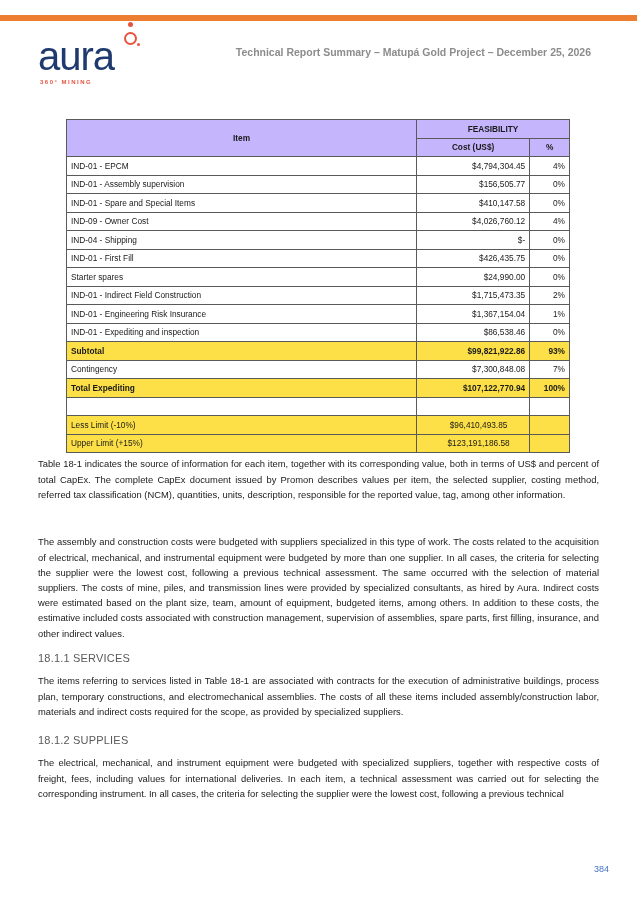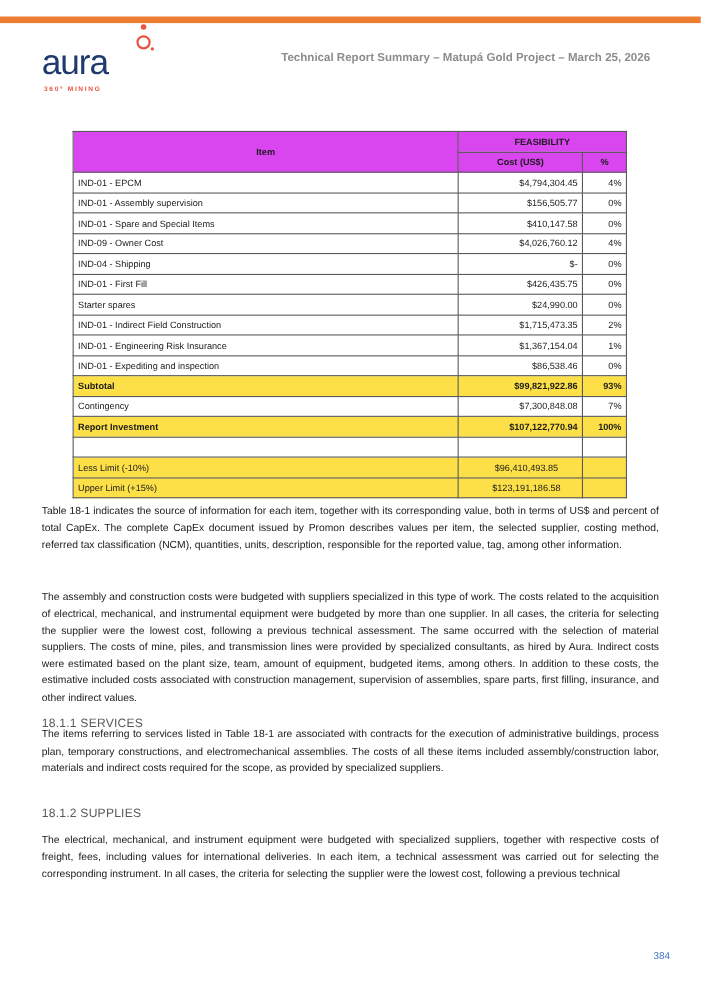--- a/index.html
+++ b/index.html
@@ -1,29 +1,29 @@
 <!DOCTYPE html>
 <html><head>
 <meta charset="utf-8">
 <style>
   html, body { margin: 0; padding: 0; background: #ffffff; }
   body { width: 637px; height: 900px; position: relative; overflow: hidden;
          font-family: "Liberation Sans", sans-serif; color: #1a1a1a; }
   .top-bar { position: absolute; left: 0; top: 15px; width: 637px; height: 6px; background: #ed7d31; }
   .logo { position: absolute; left: 38px; top: 22px; width: 120px; height: 70px; }
-  .logo-word { position: absolute; left: 0; top: 14px; font-size: 32px; color: #1f3a6e; letter-spacing: -1px; line-height: 40px; }
+  .logo-word { position: absolute; left: 0; top: 14px; font-size: 40px; color: #1f3a6e; letter-spacing: -1px; line-height: 40px; }
   .logo-sub { position: absolute; left: 2px; top: 57px; font-size: 6px; color: #e8533f; letter-spacing: 1.5px; font-weight: bold; }
   .logo-ring { position: absolute; left: 86px; top: 10px; width: 9px; height: 9px; border: 2px solid #e8533f; border-radius: 50%; }
   .logo-dot1 { position: absolute; left: 90px; top: 0px; width: 5px; height: 5px; background: #e8533f; border-radius: 50%; }
   .logo-dot2 { position: absolute; left: 99px; top: 21px; width: 3px; height: 3px; background: #e8533f; border-radius: 50%; }
   .header-title { position: absolute; right: 46px; top: 46px; font-size: 10.5px; color: #8c8c8c; font-weight: bold; }
 
   table.capex { position: absolute; left: 66px; top: 119px; width: 504px; border-collapse: collapse; font-size: 8.3px; }
   table.capex td, table.capex th { border: 1px solid #5a5a5a; padding: 0 4px; height: 17.5px; }
-  table.capex th { background: #d946ef; font-weight: bold; }
+  table.capex th { background: #c4b5fd; font-weight: bold; }
   table.capex td.num { text-align: right; }
   table.capex tr.gray td { background: #fde047; }
   table.capex tr.bold td { font-weight: bold; }
   table.capex td.left { text-align: center; padding-left: 15px; }
   .col-item { width: 334px; } .col-cost { width: 108px; } .col-pct { width: 38px; }
 
   .para { position: absolute; left: 38px; width: 561px; font-size: 9.4px; line-height: 15.2px; text-align: justify; color: #1a1a1a; }
   .heading { position: absolute; left: 38px; font-size: 11px; color: #595959; letter-spacing: 0.2px; }
   .page-num { position: absolute; left: 594px; top: 864px; font-size: 9px; color: #4472c4; }
 </style>
@@ -33,21 +33,21 @@
 <div class="top-bar"></div>
 
 <div class="logo">
   <span class="logo-dot1"></span>
   <span class="logo-ring"></span>
   <span class="logo-dot2"></span>
   <span class="logo-word">aura</span>
   <span class="logo-sub">360° MINING</span>
 </div>
 
-<div class="header-title">Technical Report Summary – Matupá Gold Project – March 25, 2026</div>
+<div class="header-title">Technical Report Summary – Matupá Gold Project – December 25, 2026</div>
 
 <table class="capex">
   <colgroup>
       <col class="col-item">
       <col class="col-cost">
       <col class="col-pct">
     </colgroup>
   <tbody>
       <tr>
     <th rowspan="2">Item</th>
@@ -111,21 +111,21 @@
         <td>Subtotal</td>
         <td class="num">$99,821,922.86</td>
         <td class="num">93%</td>
       </tr>
   <tr>
         <td>Contingency</td>
         <td class="num">$7,300,848.08</td>
         <td class="num">7%</td>
       </tr>
   <tr class="gray bold">
-        <td>Report Investment</td>
+        <td>Total Expediting</td>
         <td class="num">$107,122,770.94</td>
         <td class="num">100%</td>
       </tr>
   <tr>
         <td></td>
         <td></td>
         <td></td>
       </tr>
   <tr class="gray">
         <td>Less Limit (-10%)</td>
@@ -136,17 +136,17 @@
         <td>Upper Limit (+15%)</td>
         <td class="left">$123,191,186.58</td>
         <td></td>
       </tr>
 </tbody>
   </table>
 
 <p class="para" style="top:447px;">Table 18-1 indicates the source of information for each item, together with its corresponding value, both in terms of US$ and percent of total CapEx. The complete CapEx document issued by Promon describes values per item, the selected supplier, costing method, referred tax classification (NCM), quantities, units, description, responsible for the reported value, tag, among other information.</p>
 <p class="para" style="top:525px;">The assembly and construction costs were budgeted with suppliers specialized in this type of work. The costs related to the acquisition of electrical, mechanical, and instrumental equipment were budgeted by more than one supplier. In all cases, the criteria for selecting the supplier were the lowest cost, following a previous technical assessment. The same occurred with the selection of material suppliers. The costs of mine, piles, and transmission lines were provided by specialized consultants, as hired by Aura. Indirect costs were estimated based on the plant size, team, amount of equipment, budgeted items, among others. In addition to these costs, the estimative included costs associated with construction management, supervision of assemblies, spare parts, first filling, insurance, and other indirect values.</p>
 <div class="heading" style="top:652px;">18.1.1  SERVICES</div>
-<p class="para" style="top:650px;">The items referring to services listed in Table 18-1 are associated with contracts for the execution of administrative buildings, process plan, temporary constructions, and electromechanical assemblies. The costs of all these items included assembly/construction labor, materials and indirect costs required for the scope, as provided by specialized suppliers.</p>
+<p class="para" style="top:664px;">The items referring to services listed in Table 18-1 are associated with contracts for the execution of administrative buildings, process plan, temporary constructions, and electromechanical assemblies. The costs of all these items included assembly/construction labor, materials and indirect costs required for the scope, as provided by specialized suppliers.</p>
 <div class="heading" style="top:734px;">18.1.2  SUPPLIES</div>
 <p class="para" style="top:746px;">The electrical, mechanical, and instrument equipment were budgeted with specialized suppliers, together with respective costs of freight, fees, including values for international deliveries. In each item, a technical assessment was carried out for selecting the corresponding instrument. In all cases, the criteria for selecting the supplier were the lowest cost, following a previous technical</p>
 
 <div class="page-num">384</div>
 
 </body></html>

